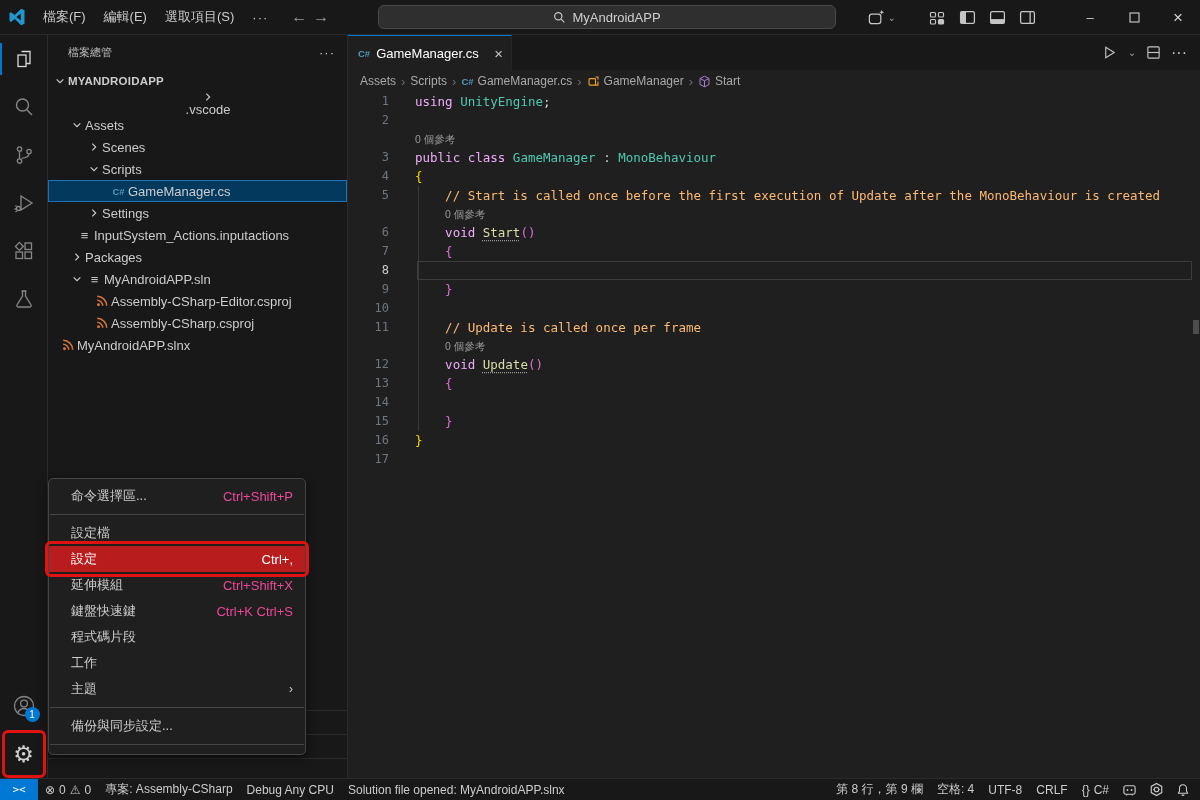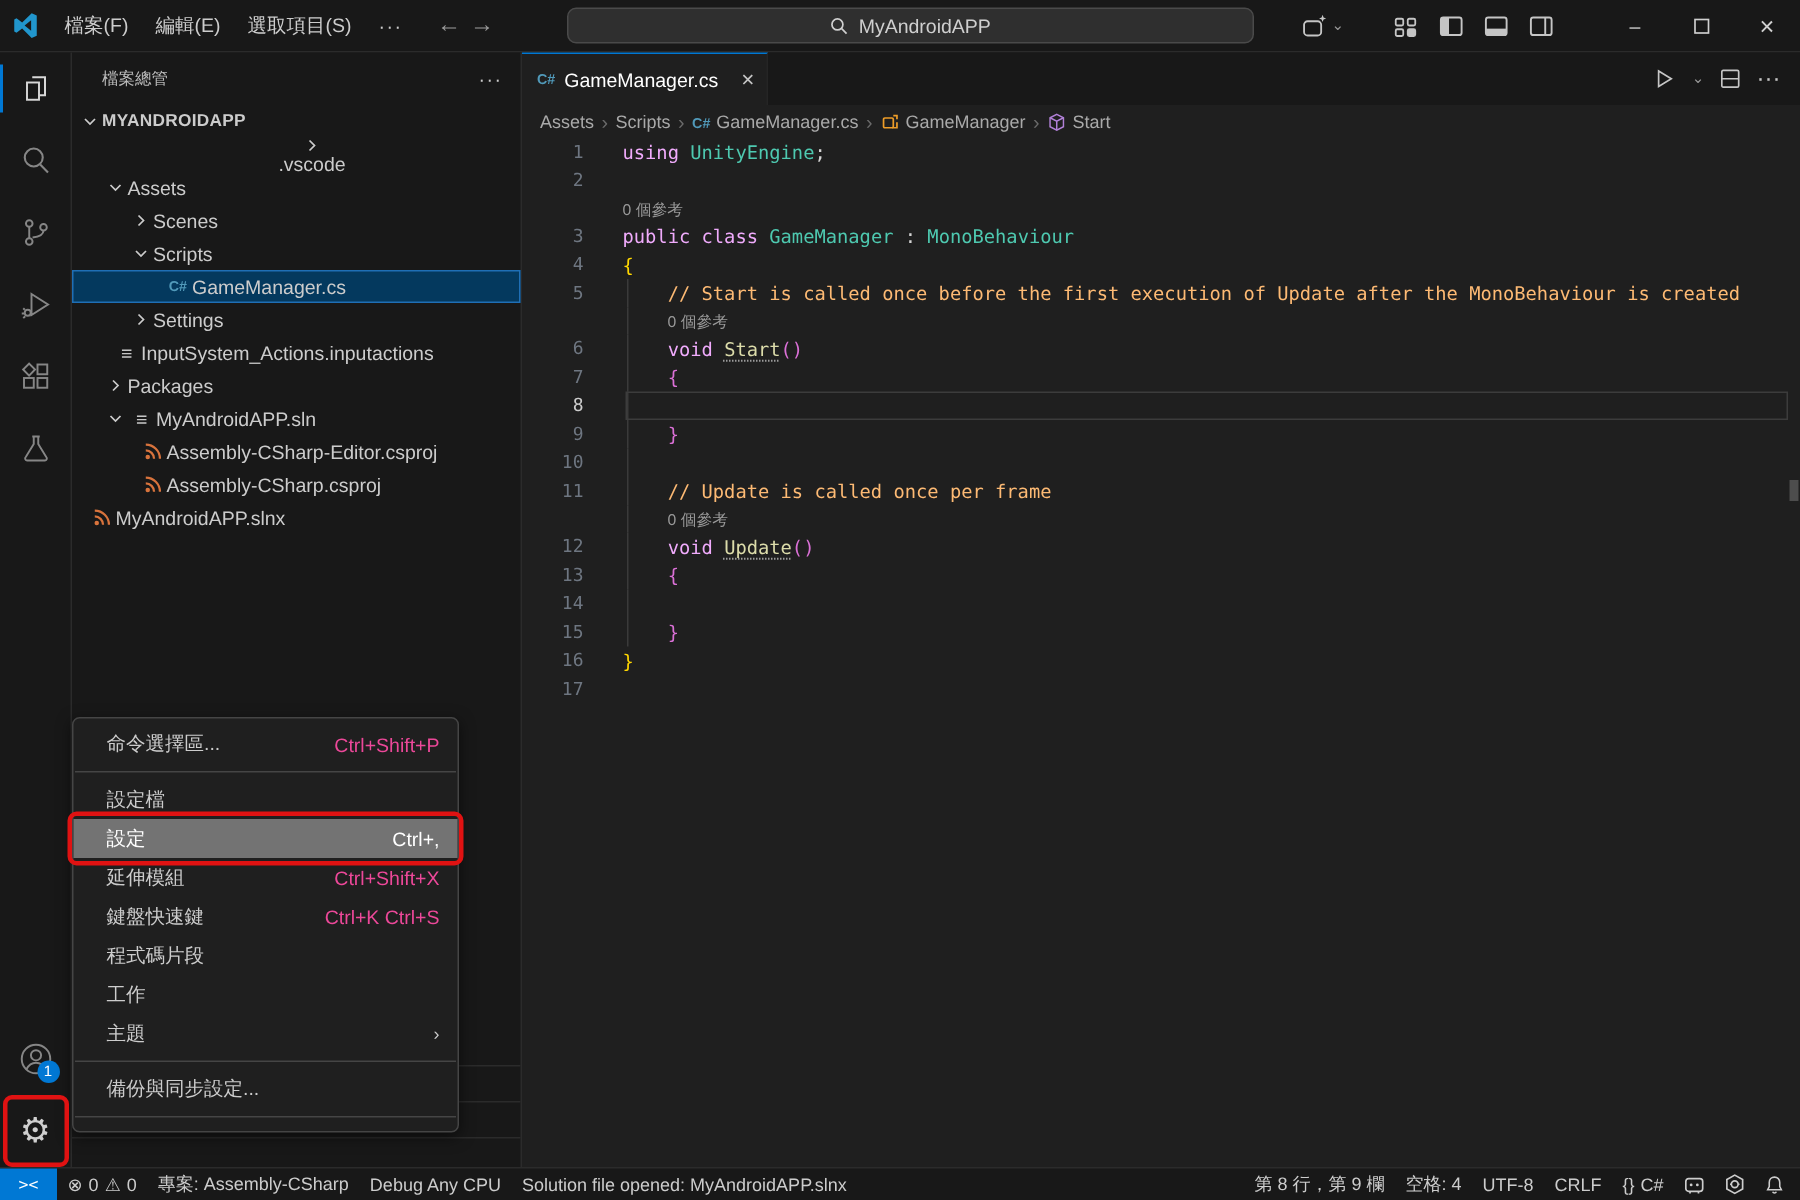--- a/index.html
+++ b/index.html
@@ -84,21 +84,21 @@
   .tk-b1 { color:#ffd700; } .tk-b2 { color:#da70d6; }
   .tk-u { text-decoration:underline dotted #9a9a9a; text-underline-offset:3px; }
   .overview-mark { position:absolute; right:1px; top:228px; width:6px; height:14px; background:#4d4d4d; }
 
   
   .ctx-menu { position:absolute; left:48px; top:443px; width:258px; background:#1f1f1f;
     border:1px solid #454545; border-radius:5px; box-shadow:0 3px 10px rgba(0,0,0,.55);
     padding:4px 0; z-index:100; font-size:13px; color:#cccccc; }
   .mi { height:26px; display:flex; align-items:center; padding:0 12px 0 22px; position:relative; }
   .mi .sc { margin-left:auto; color:#ec4899; }
-  .mi.hl { background:#737373; color:#ffffff; }
+  .mi.hl { background:#b91c1c; color:#ffffff; }
   .mi.hl .sc { color:#ffffff; }
   .mi .sub { margin-left:auto; color:#cccccc; font-size:12px; }
   .msep { height:1px; background:#454545; margin:5px 1px; }
   .annotation { position:absolute; left:-4px; right:-4px; top:-5px; bottom:-5px;
     border:3px solid #e01212; border-radius:6px; pointer-events:none; z-index:101; }
   .gear-annotation { position:absolute; left:2px; top:695px; width:44px; height:48px;
     border:3px solid #e01212; border-radius:6px; pointer-events:none; z-index:101; }
 
   
   .statusbar { height:22px; background:#181818; border-top:1px solid #2b2b2b; display:flex;

